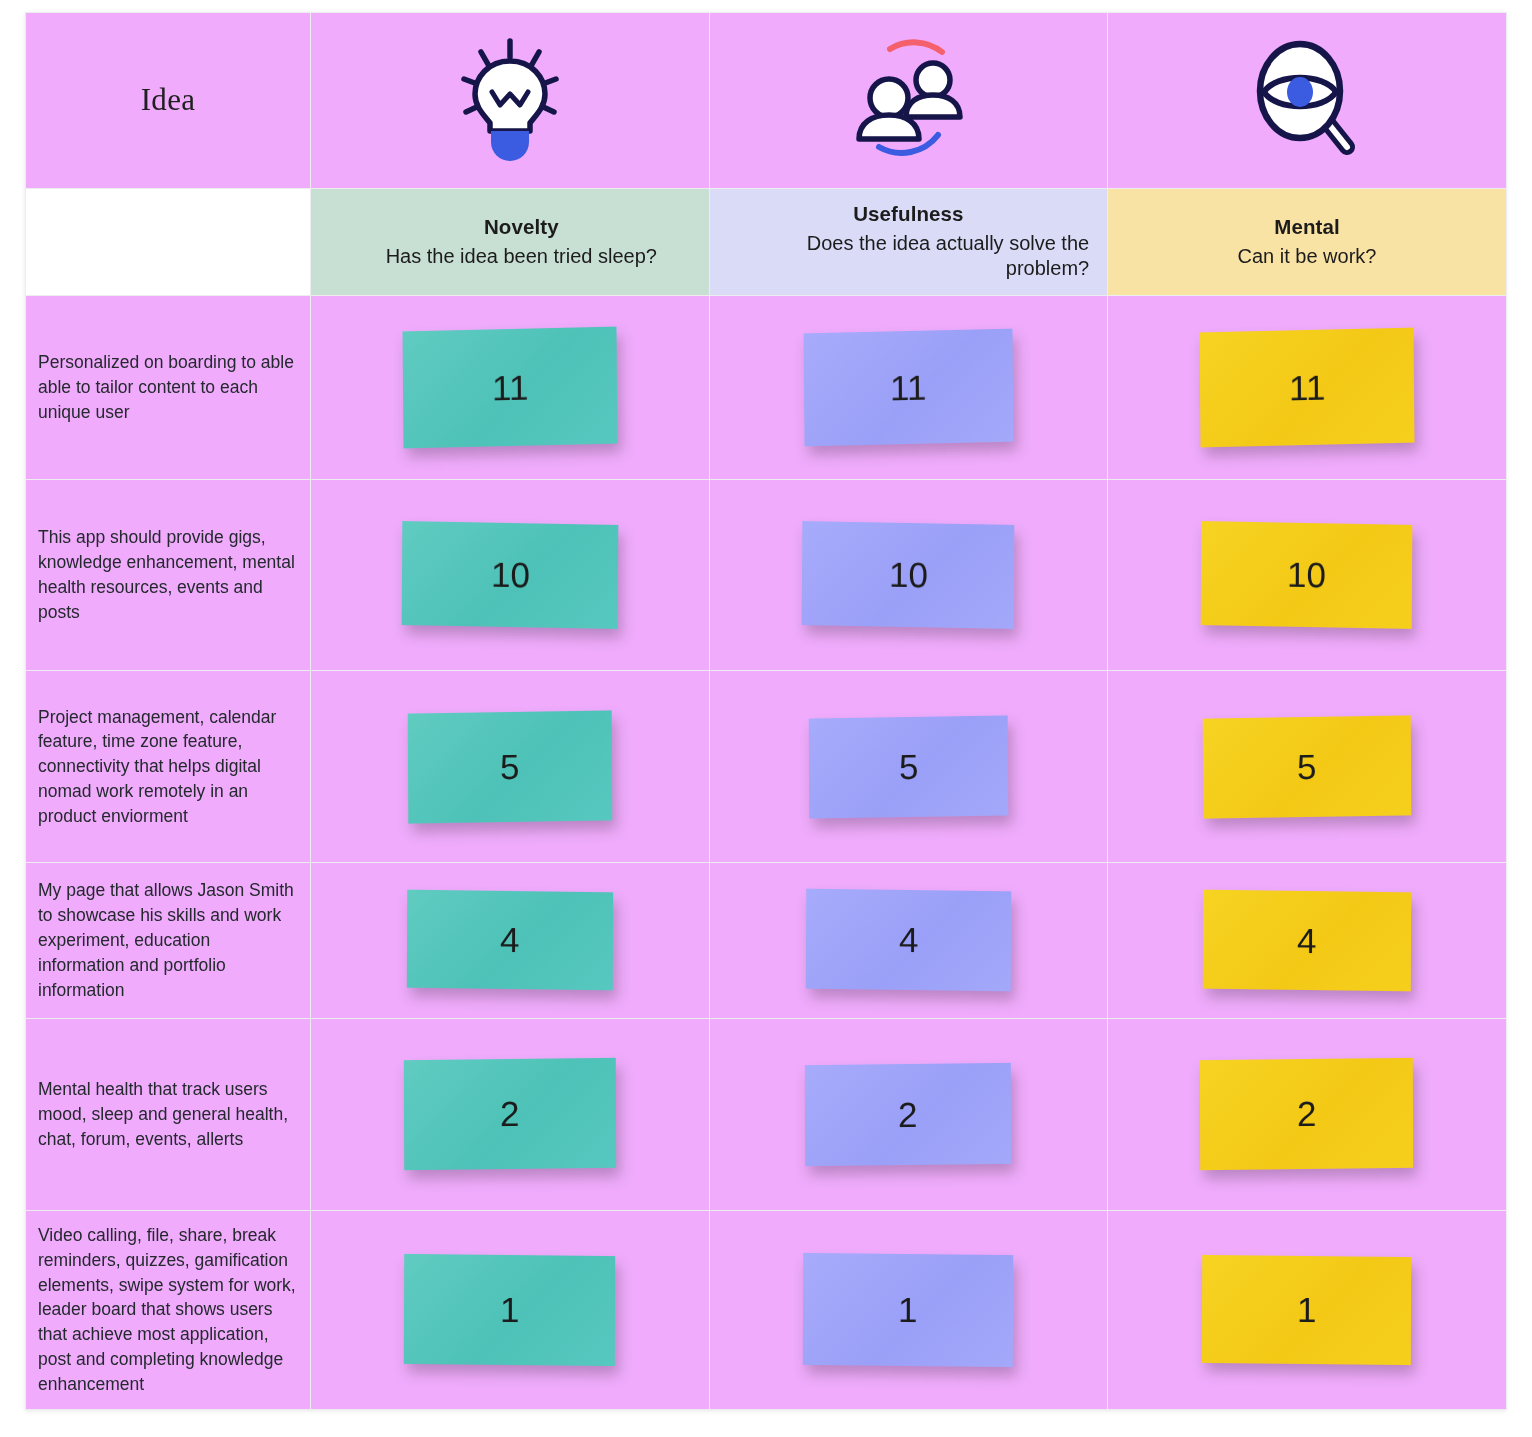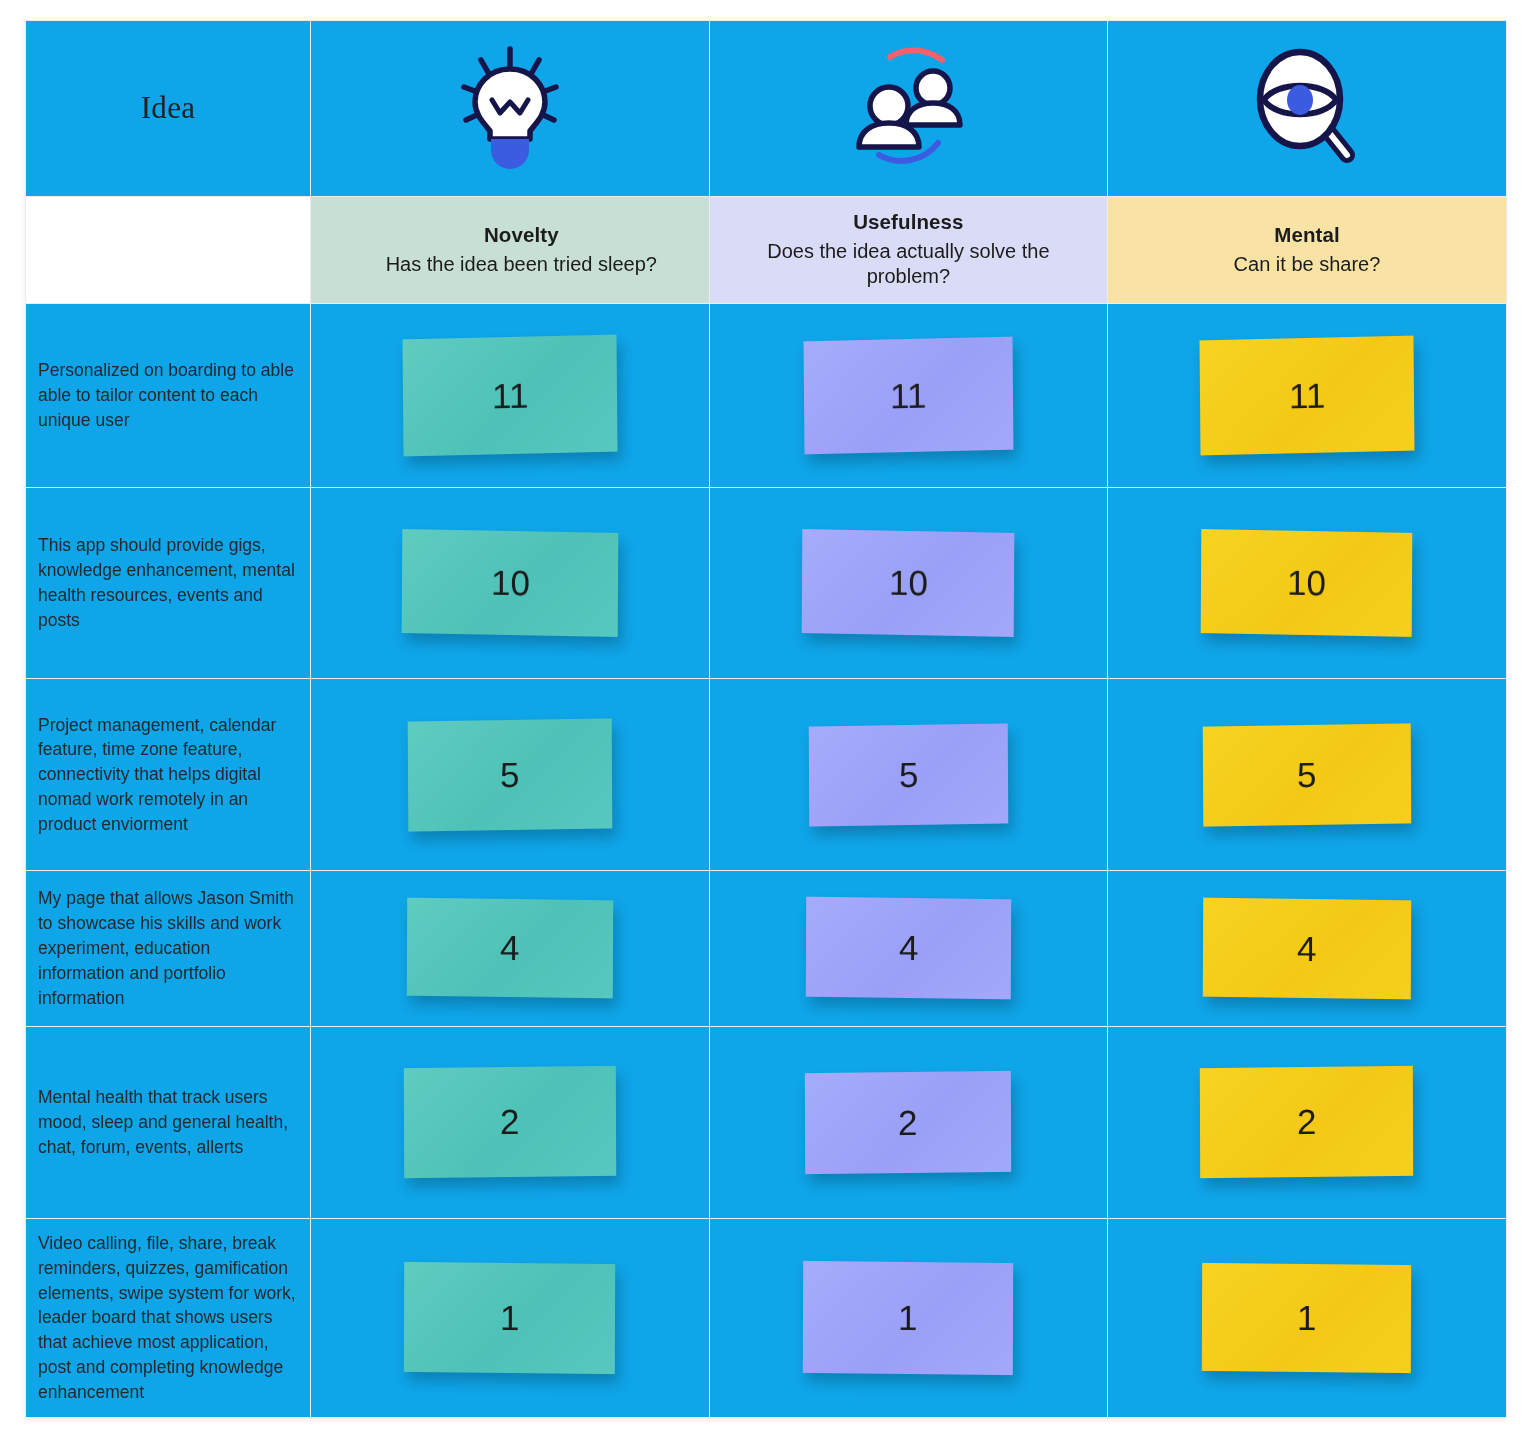--- a/index.html
+++ b/index.html
@@ -5,23 +5,23 @@
   * { box-sizing: border-box; }
   html, body {
     margin: 0; padding: 0;
     width: 1532px; height: 1437px;
     background: #ffffff;
     font-family: "Liberation Sans", "DejaVu Sans", sans-serif;
     overflow: hidden;
   }
   .board {
     position: absolute;
-    left: 25px; top: 20px;
+    left: 25px; top: 12px;
     width: 1481px; height: 1398px;
-    background: #0ea5e9;
+    background: #f0abfc;
     box-shadow: 0 1px 4px rgba(0,0,0,0.10);
   }
   table.matrix {
     width: 100%; height: 100%;
     border-collapse: collapse;
     table-layout: fixed;
   }
   table.matrix td {
     border: 1px solid #ededef;
     padding: 0;
@@ -47,21 +47,21 @@
   
   tr.band-row td { height: 105px; }
   .band {
     height: 100%;
     display: flex; flex-direction: column;
     align-items: center; justify-content: center;
     padding: 6px 18px;
     text-align: center;
   }
   .band-green  { background: #c8dfd4; padding-left: 41px; }
-  .band-purple { background: #dadcf7; }
+  .band-purple { background: #dadcf7; text-align: right; }
   .band-yellow { background: #f8e3a5; }
   .band-title {
     font-weight: bold;
     font-size: 20.5px;
     color: #1c1c1c;
     margin-bottom: 5px;
     letter-spacing: .1px;
   }
   .band-sub {
     font-size: 20px;
@@ -180,21 +180,21 @@
         <td>
           <div class="band band-purple">
             <div class="band-title">Usefulness</div>
             <div class="band-sub">Does the idea actually solve the problem?</div>
           </div>
         </td>
 
         <td>
           <div class="band band-yellow">
             <div class="band-title">Mental</div>
-            <div class="band-sub">Can it be share?</div>
+            <div class="band-sub">Can it be work?</div>
           </div>
         </td>
       </tr>
 
       <tr style="height:180px">
         <td>
           <div class="idea-text">Personalized on boarding to able able to tailor content to each unique user</div>
         </td>
         <td>
           <div class="note-wrap">

